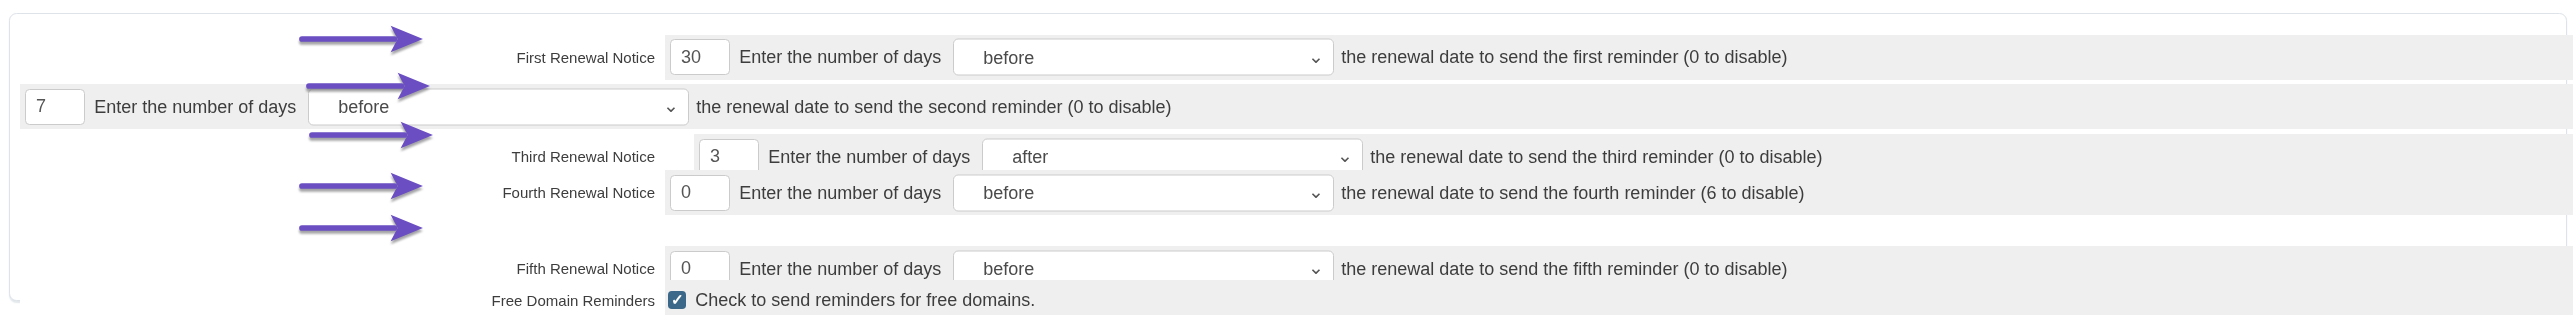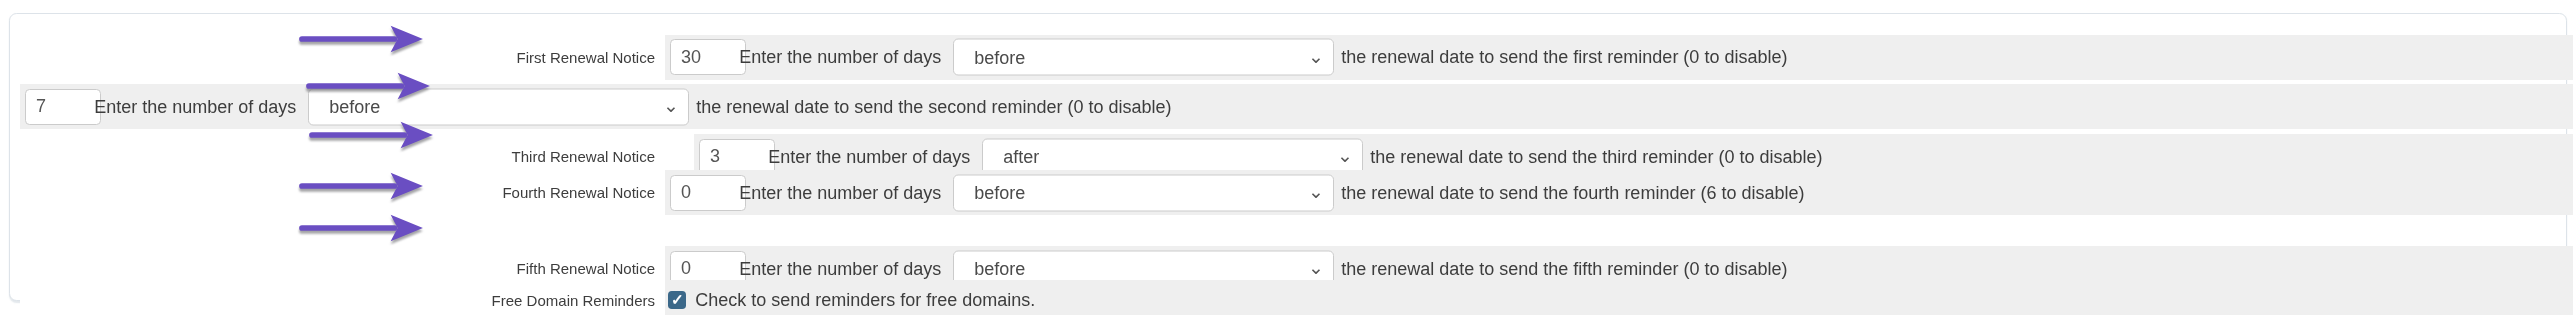--- a/index.html
+++ b/index.html
@@ -27,36 +27,36 @@
     padding-right:10.2px; background:#ffffff;
     font-size:15px; color:#3d3d3d; white-space:nowrap;
   }
   .field-cell {
     flex:1; position:relative; background:var(--c-row_bg, #efefef);
   }
   .vcenter { position:absolute; top:50%; transform:translateY(-50%); }
 
   .days-input {
     position:absolute; left:4.5px; top:50%; transform:translateY(-50%);
-    width:76px; height:36px;
+    width:60px; height:36px;
     border:1.3px solid var(--c-field_border, #cbcbcb); border-radius:4.5px;
     background:#ffffff; color:#555555;
     font-family:"Liberation Sans", sans-serif; font-size:18px;
     padding-left:10.2px; outline:none;
   }
   .help-text { left:74px; font-size:18px; color:#3d3d3d; white-space:nowrap; }
 
   .select-wrap { position:absolute; left:288px; top:50%; transform:translateY(-50%);
     width:381px; height:37px; }
   .ba-select {
     width:100%; height:100%;
     border:1.3px solid var(--c-field_border, #cbcbcb); border-radius:5.1px;
     background:#ffffff; color:#4a4a4a;
     font-family:"Liberation Sans", sans-serif; font-size:18px;
-    padding-left:20px;
+    padding-left:29px;
     -webkit-appearance:none; -moz-appearance:none; appearance:none; outline:none;
   }
   .chevron {
     position:absolute; right:10.2px; top:50%; transform:translateY(-54%);
     font-size:19px; color:#555555; pointer-events:none; line-height:1;
   }
   .desc-text { left:676px; font-size:18px; color:#3d3d3d; white-space:nowrap; }
 
   .checkbox {
     position:absolute; left:3.2px; top:50%; transform:translateY(-50%);

